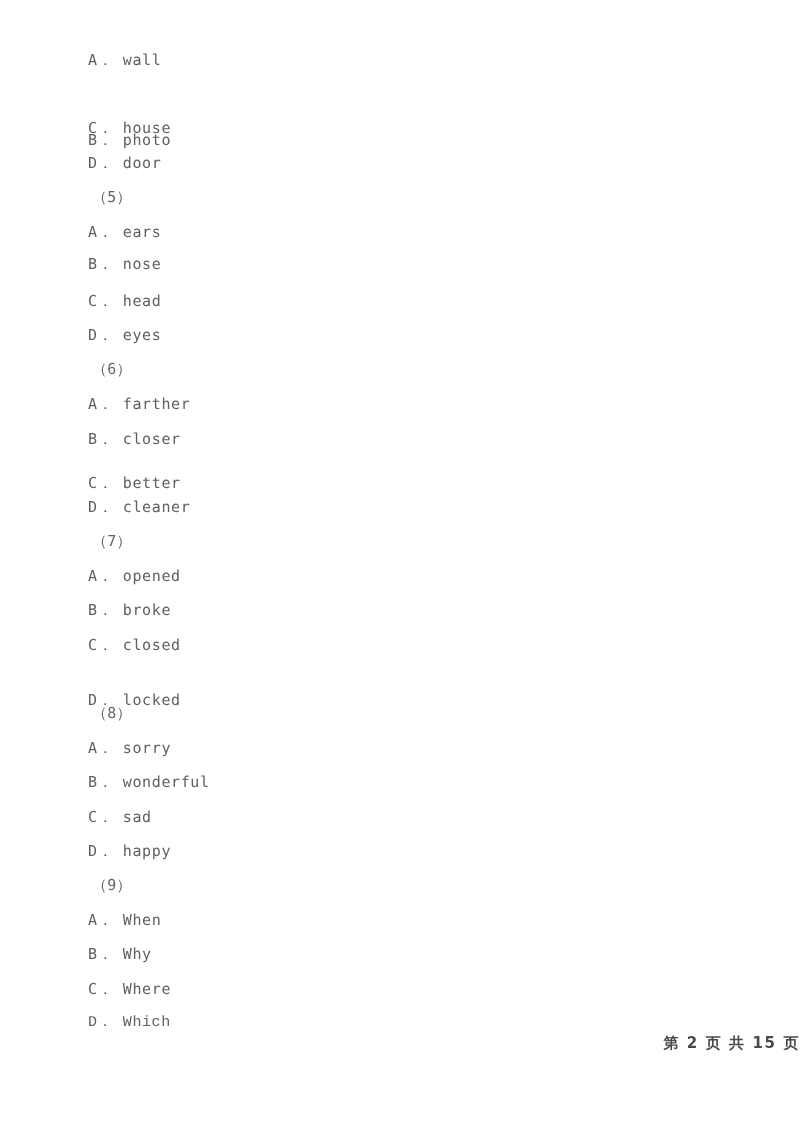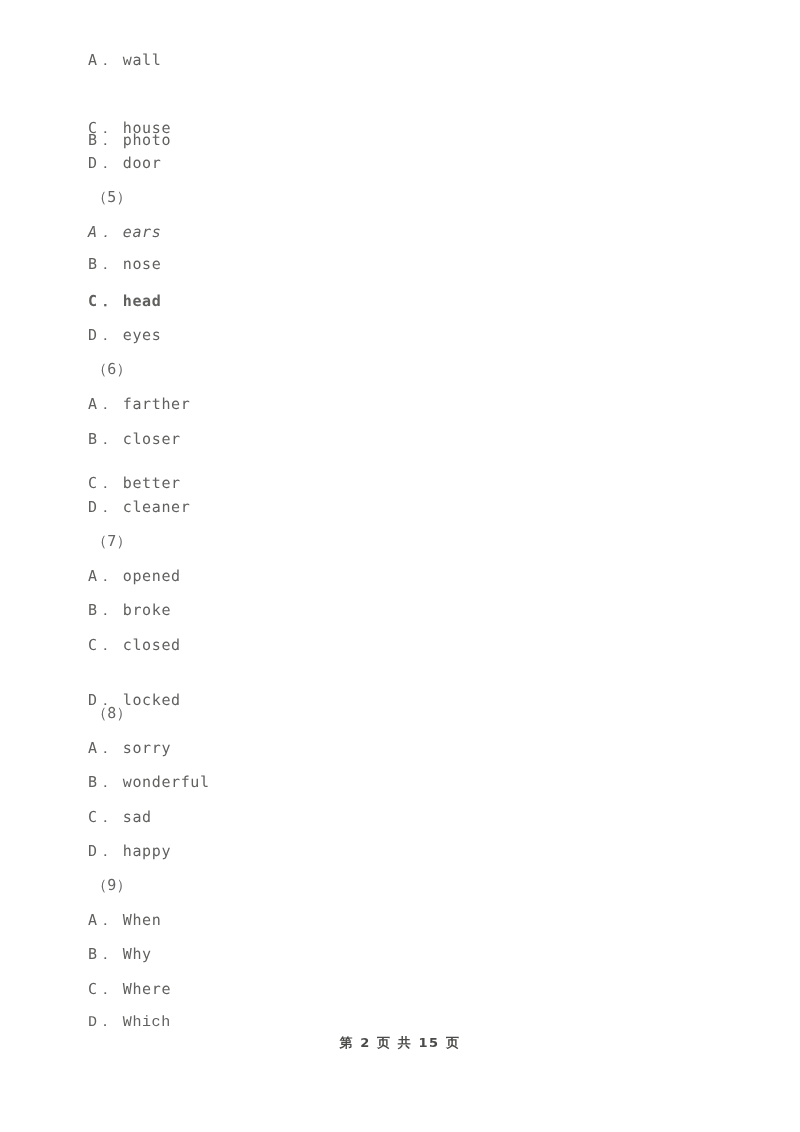--- a/index.html
+++ b/index.html
@@ -42,42 +42,42 @@
     left: 92px;
     color: #656564;
     letter-spacing: 0.2px;
   }
 
   .footer {
     position: absolute;
     top: 1034px;
     left: 0;
     width: 800px;
-    text-align: center;
+    text-align: right;
     color: #4a4a49;
     font-family: "DejaVu Sans", "Liberation Sans", sans-serif;
-    font-size: 13px;
+    font-size: 15px;
     font-weight: 700;
     letter-spacing: 1.6px;
     white-space: pre;
   }
 </style>
 </head>
 <body>
 
 <div id="page">
   <div id="body-text">
       <div class="line option" style="top: 52px;">A． wall</div>
       <div class="line option" style="top: 86px; margin-top: 46px;">B． photo</div>
       <div class="line option" style="top: 120px;">C． house</div>
       <div class="line option" style="top: 155px;">D． door</div>
       <div class="line qnum" style="top: 189px;">（5）</div>
-      <div class="line option" style="top: 224px; font-style: italic;">A． ears</div>
+      <div class="line option" style="top: 224px;">A． ears</div>
       <div class="line option" style="top: 256px;">B． nose</div>
-      <div class="line option" style="top: 293px; font-weight: bold;">C． head</div>
+      <div class="line option" style="top: 293px;">C． head</div>
       <div class="line option" style="top: 327px;">D． eyes</div>
       <div class="line qnum" style="top: 361px;">（6）</div>
       <div class="line option" style="top: 396px;">A． farther</div>
       <div class="line option" style="top: 431px;">B． closer</div>
       <div class="line option" style="top: 465px; margin-top: 10px;">C． better</div>
       <div class="line option" style="top: 499px;">D． cleaner</div>
       <div class="line qnum" style="top: 533px;">（7）</div>
       <div class="line option" style="top: 568px;">A． opened</div>
       <div class="line option" style="top: 602px;">B． broke</div>
       <div class="line option" style="top: 637px;">C． closed</div>

